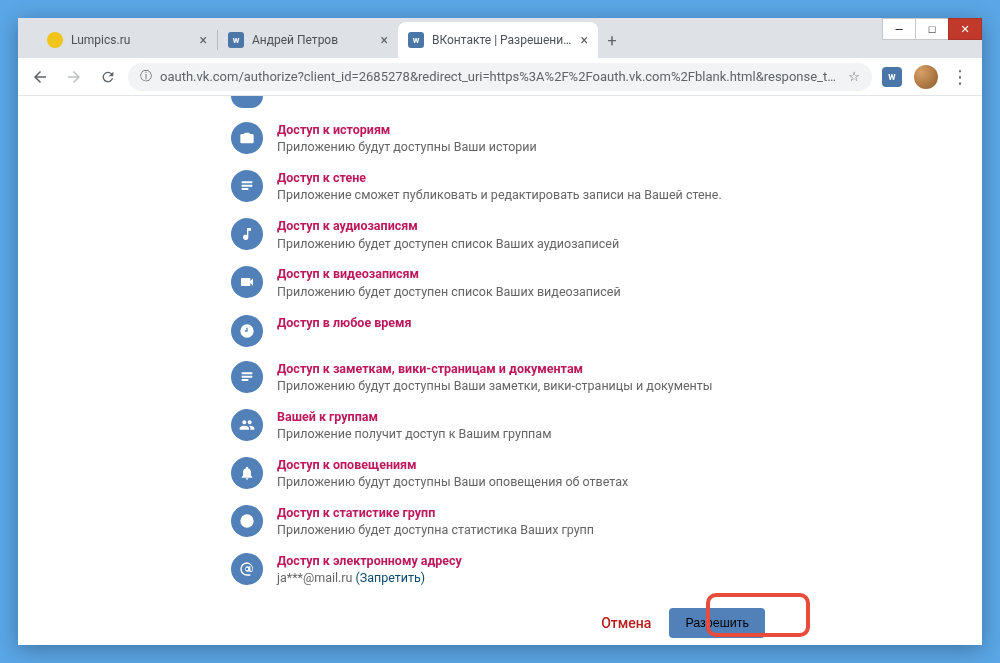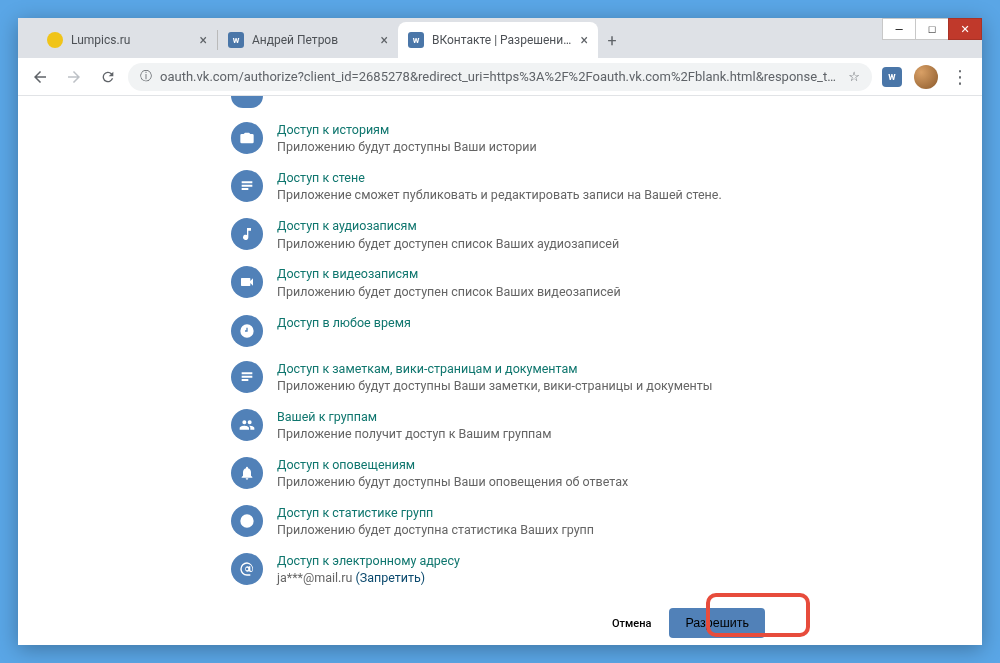--- a/index.html
+++ b/index.html
@@ -183,41 +183,41 @@
       display: flex;
       align-items: center;
       justify-content: center;
       flex-shrink: 0;
       margin-right: 14px;
     }
     .perm-icon svg { width: 16px; height: 16px; fill: #fff; }
     .perm-text { flex: 1; padding-top: 0px;}
     .perm-title {
       font-size: 12.5px;
-      font-weight: 400;
-      color: #0f766e;
+      font-weight: 700;
+      color: #be185d;
       line-height: 1.3;
     }
     .perm-desc {
       font-size: 12.5px;
       color: #656565;
       line-height: 1.35;
       margin-top: 1px;
     }
     .perm-desc a { color: #0c4a6e; text-decoration: none; }
     .card-footer {
       display: flex;
       justify-content: flex-end;
       align-items: center;
       padding: 14px 20px 18px;
       gap: 18px;
     }
     .cancel-btn {
-      font-size: 11px;
-      color: #000000;
+      font-size: 14px;
+      color: #b91c1c;
       cursor: pointer;
       font-weight: 500;
     }
     .allow-btn {
       background: #5181b8;
       color: #000000;
       font-size: 12.5px;
       font-weight: 500;
       padding: 8px 16px;
       border-radius: 4px;

